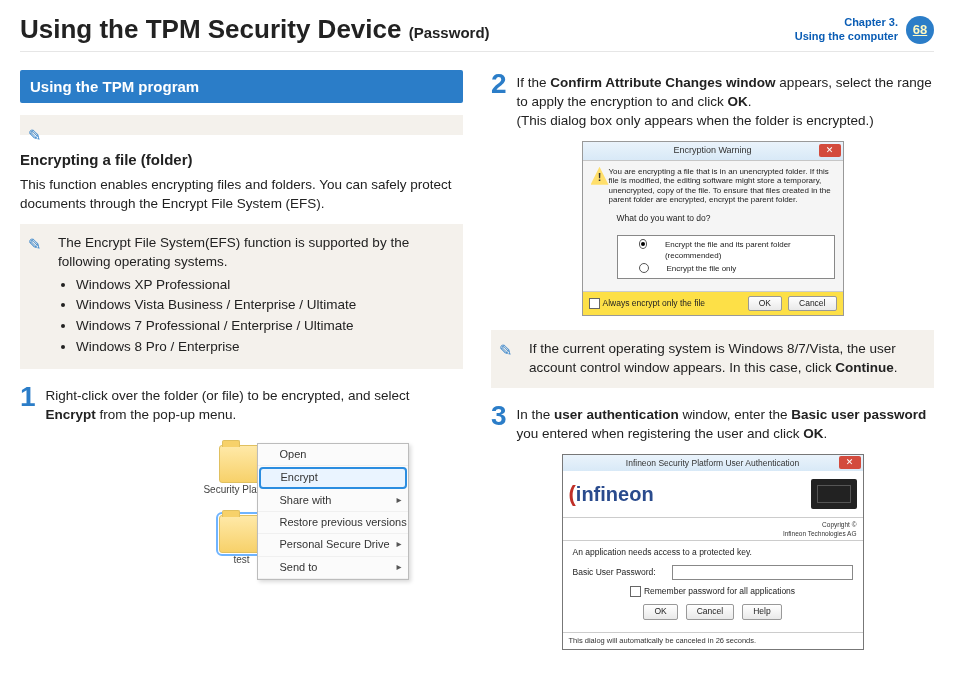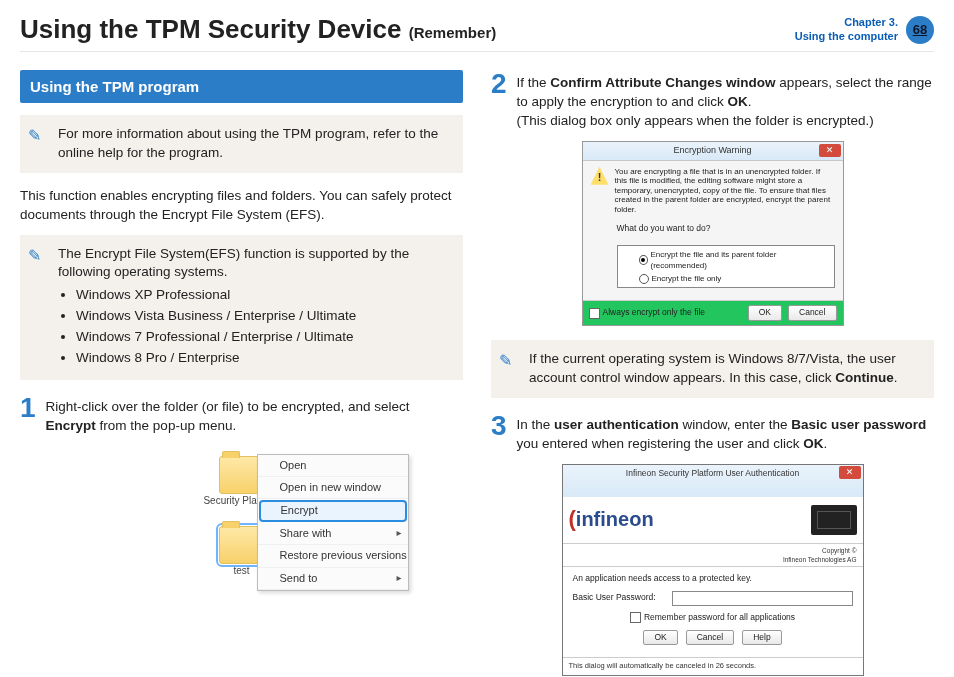--- a/index.html
+++ b/index.html
@@ -47,21 +47,21 @@
     gap: 8px;
   }
   .page-number {
     display: inline-flex;
     align-items: center;
     justify-content: center;
     width: 28px;
     height: 28px;
     border-radius: 50%;
     background: #2b7dc8;
-    color: #0f172a;
+    color: #fef9c3;
     font-size: 13px;
     font-weight: 700;
     text-decoration: underline;
   }
   .columns {
     display: flex;
     gap: 28px;
   }
   .col {
     flex: 1;
@@ -216,21 +216,21 @@
     width: 22px;
     height: 13px;
     background: #d34b3d;
     color: #fff;
     font-size: 9px;
     text-align: center;
     line-height: 13px;
     border-radius: 2px;
   }
   .dlg-body { padding: 6px 8px; }
-  .warn-row { display: flex; gap: 6px; }
+  .warn-row { display: flex; }
   .warn-ico {
     width: 18px; height: 18px; flex-shrink: 0;
     background: #ffdf6b;
     clip-path: polygon(50% 0, 100% 100%, 0 100%);
     position: relative;
   }
   .warn-ico::after {
     content: "!";
     position: absolute; left: 0; right: 0; text-align: center; top: 3px;
     font-weight: bold; font-size: 11px; color: #333;
@@ -239,30 +239,30 @@
   .opt-group {
     margin: 10px 0 6px 26px;
     border: 1px solid #888;
     padding: 2px 4px;
     background: #fff;
   }
   .opt-group-title {
     margin: 8px 0 2px 26px;
     font-size: 8.5px;
   }
-  .radio-row { display: flex; align-items: center; gap: 3px; font-size: 8px; padding: 1px 17px; }
+  .radio-row { display: flex; gap: 18px; font-size: 8px; padding: 1px 17px; }
   .radio-dot { width: 8px; height: 8px; border: 1px solid #555; border-radius: 50%; display: inline-flex; align-items: center; justify-content: center; }
   .radio-dot.on::after { content:""; width: 4px; height: 4px; background: #000; border-radius: 50%; }
   .dlg-foot {
     display: flex;
     align-items: center;
     justify-content: space-between;
     padding: 4px 6px;
     border-top: 1px solid #ccc;
-    background: #22c55e;
+    background: #fde047;
   }
   .cb-row { display: flex; align-items: center; gap: 3px; font-size: 8.5px; }
   .cb { width: 9px; height: 9px; border: 1px solid #666; background: #fff; }
   .btns { display: flex; gap: 6px; }
   .btn {
     border: 1px solid #999;
     background: linear-gradient(#fff,#e9e9e9);
     font-size: 8.5px;
     padding: 1px 10px;
     border-radius: 2px;
@@ -271,21 +271,21 @@
   
   .figure3 {
     width: 300px;
     margin: 10px auto 0;
     border: 1px solid #777;
     font-size: 8.5px;
     background: #fff;
   }
   .auth-title {
     background: linear-gradient(#eaf3fb, #d8e9f7);
-    height: 32px;
+    height: 16px;
     position: relative;
     text-align: center;
     font-size: 8.5px;
     line-height: 16px;
     color: #333;
   }
   .auth-title .dlg-close { top: 1px; }
   .auth-head {
     display: flex;
     align-items: center;
@@ -319,41 +319,41 @@
   .auth-btns { display: flex; gap: 8px; justify-content: center; margin: 6px 0; }
   .auth-foot { border-top: 1px solid #ccc; padding: 3px 6px; font-size: 7.5px; color: #333; }
 </style>
 </head>
 <body>
 
 <div class="page">
   <div class="header">
     <div class="page-title">
       <span>Using the TPM Security Device</span>
-      <span class="opt">(Remember)</span>
+      <span class="opt">(Password)</span>
     </div>
     <div class="chapter">
       <div>
         <div>Chapter 3.</div>
         <div>Using the computer</div>
       </div>
       <div class="page-number">68</div>
     </div>
   </div>
 
   <div class="columns">
 
     <div class="col">
       <div class="section-bar">Using the TPM program</div>
 
       <div class="notebox">
         <span class="note-icon">✎</span>
-        <span>For more information about using the TPM program, refer to the online help for the program.</span>
-      </div>
-
+      </div>
+
+      <div class="subhead">Encrypting a file (folder)</div>
       <div class="body-text">This function enables encrypting files and folders. You can safely protect documents through the Encrypt File System (EFS).</div>
 
       <div class="notebox">
         <span class="note-icon">✎</span>
         <div>The Encrypt File System(EFS) function is supported by the following operating systems.</div>
         <ul class="os-list">
           <li>Windows XP Professional</li>
           <li>Windows Vista Business / Enterprise / Ultimate</li>
           <li>Windows 7 Professional / Enterprise / Ultimate</li>
           <li>Windows 8 Pro / Enterprise</li>
@@ -373,24 +373,24 @@
             <div class="folder-icon"></div>
             <div>Security Platform</div>
           </div>
           <div class="folder selected">
             <div class="folder-icon"></div>
             <div>test</div>
           </div>
         </div>
         <div class="ctxmenu">
           <div class="mi">Open</div>
-          <div class="mi">Open in new window</div>
           <div class="mi hl">Encrypt</div>
           <div class="mi arrow">Share with</div>
           <div class="mi">Restore previous versions</div>
+          <div class="mi arrow">Personal Secure Drive</div>
           <div class="mi arrow">Send to</div>
         </div>
       </div>
     </div>
 
     <div class="col">
       <div class="step">
         <div class="step-num">2</div>
         <div class="step-text">
           <span>If the </span><b>Confirm Attribute Changes window</b><span> appears, select the range to apply the encryption to and click </span><b>OK</b><span>.</span>

